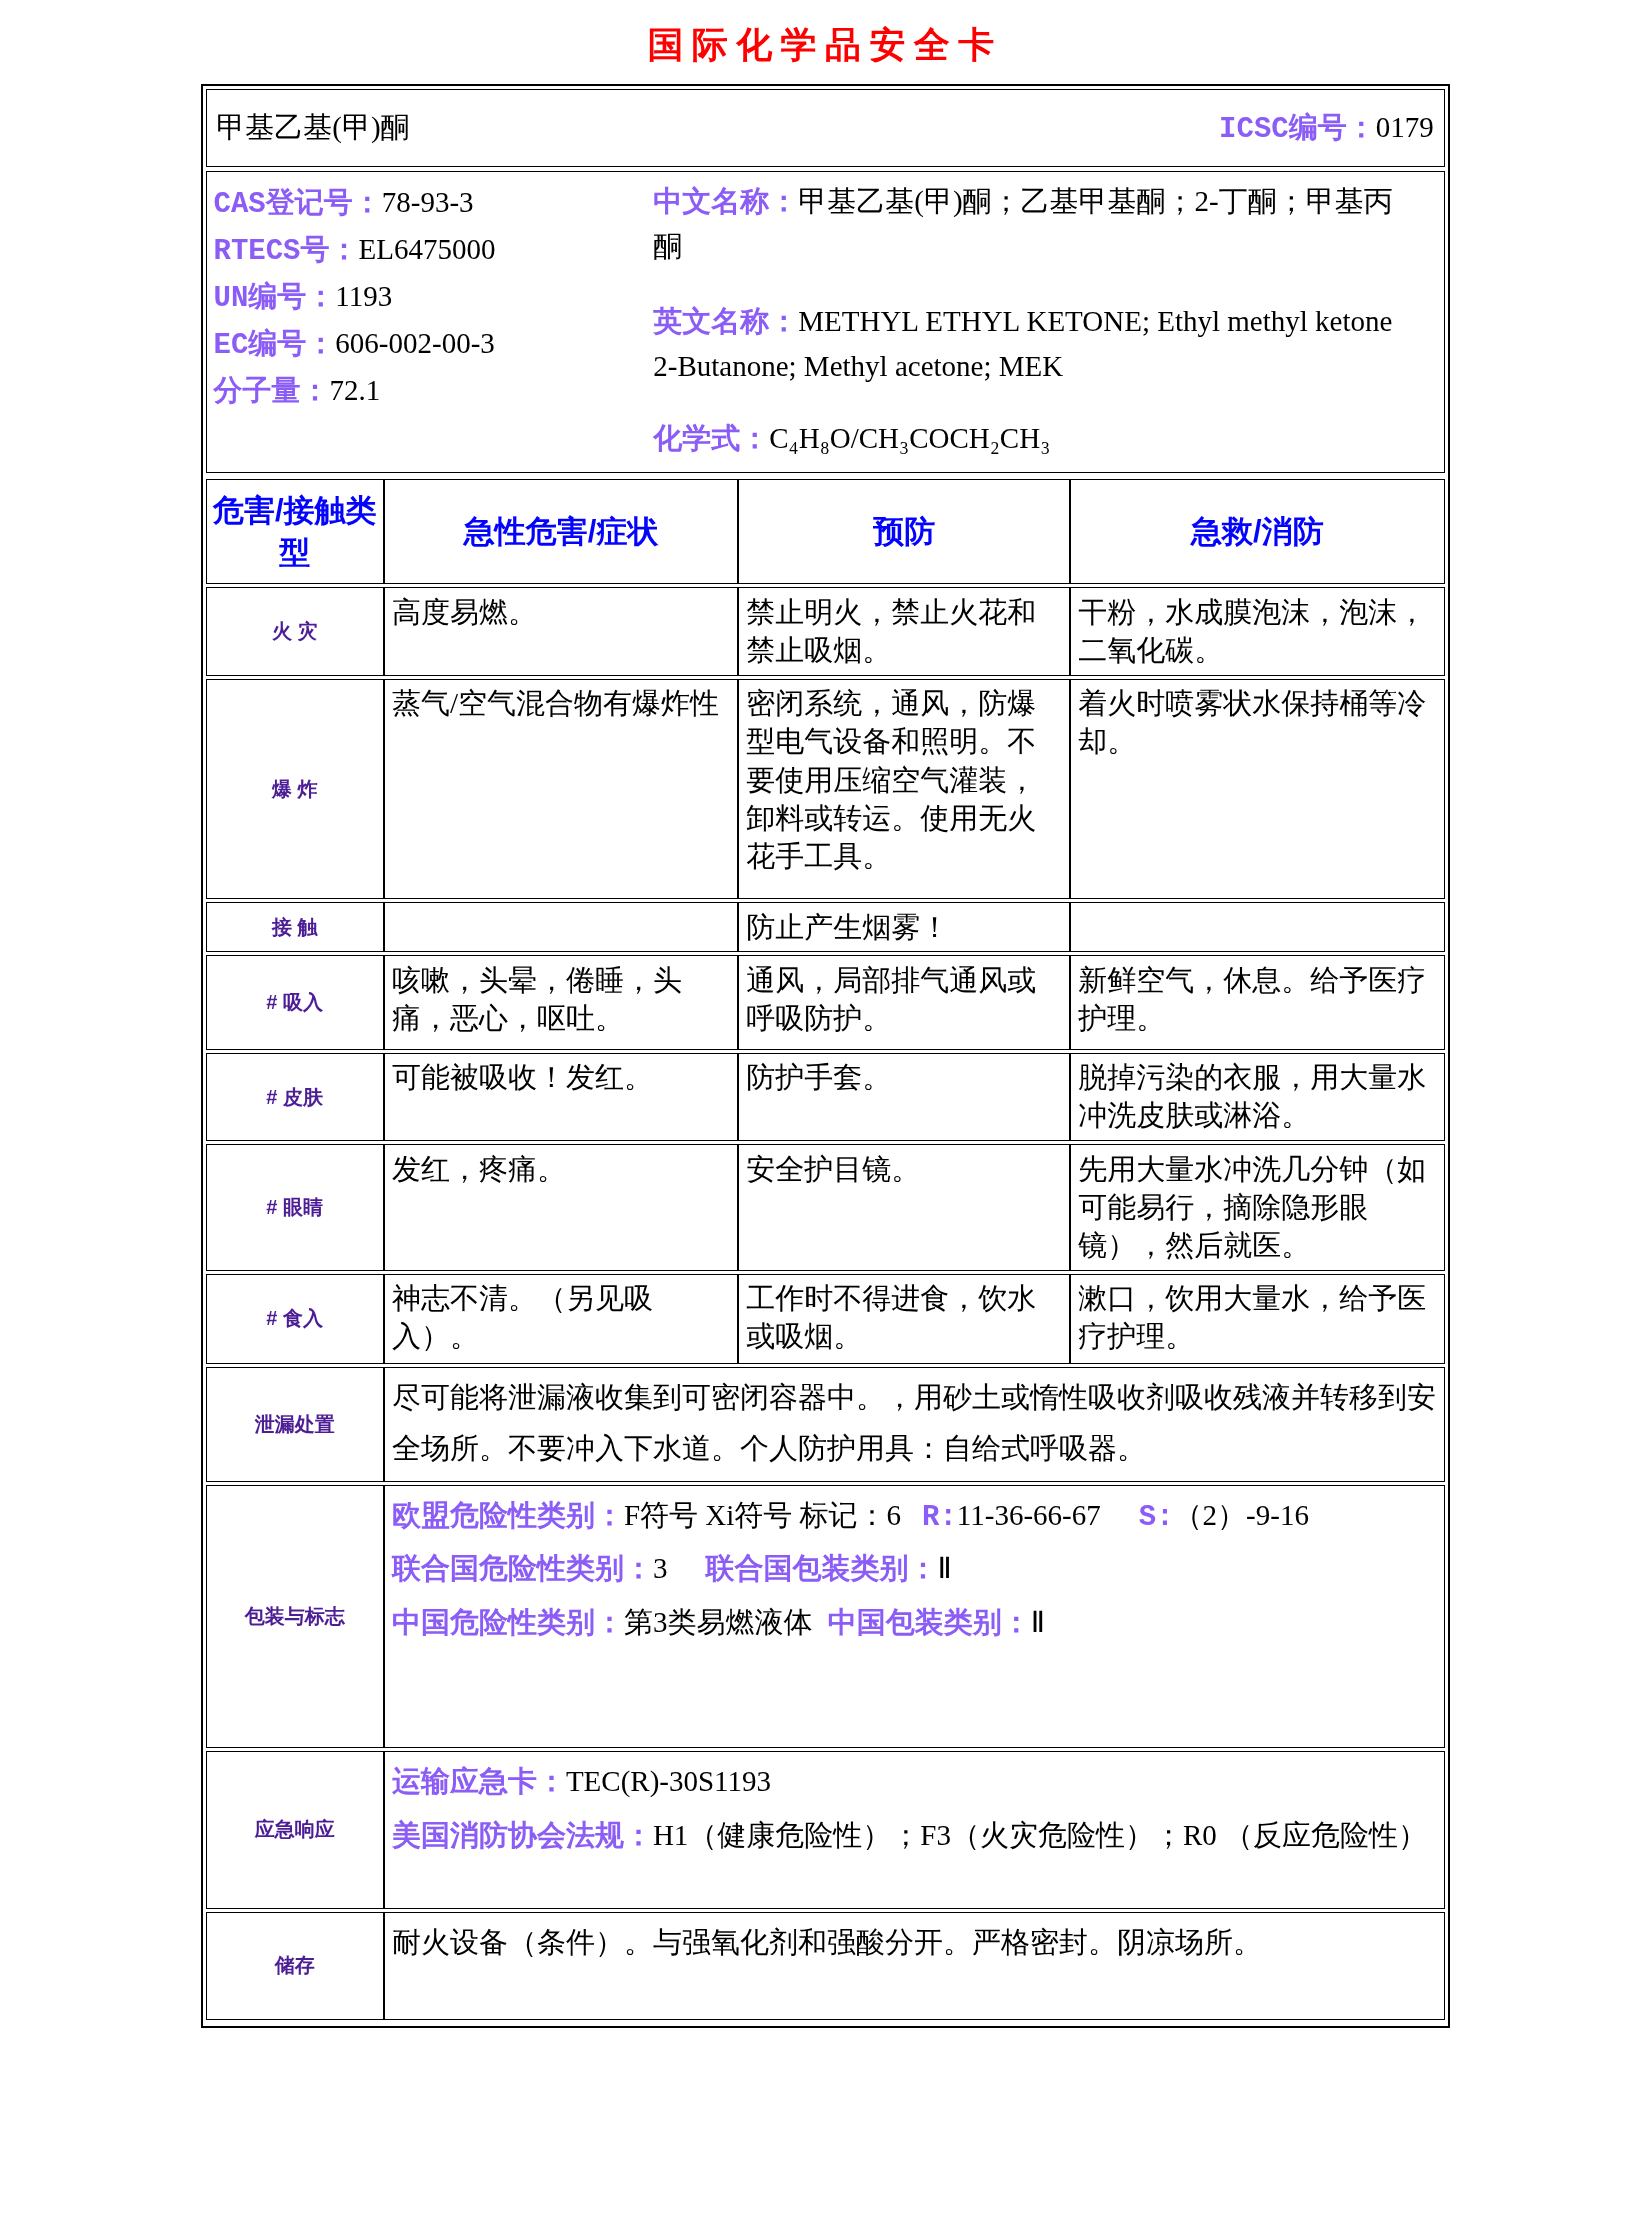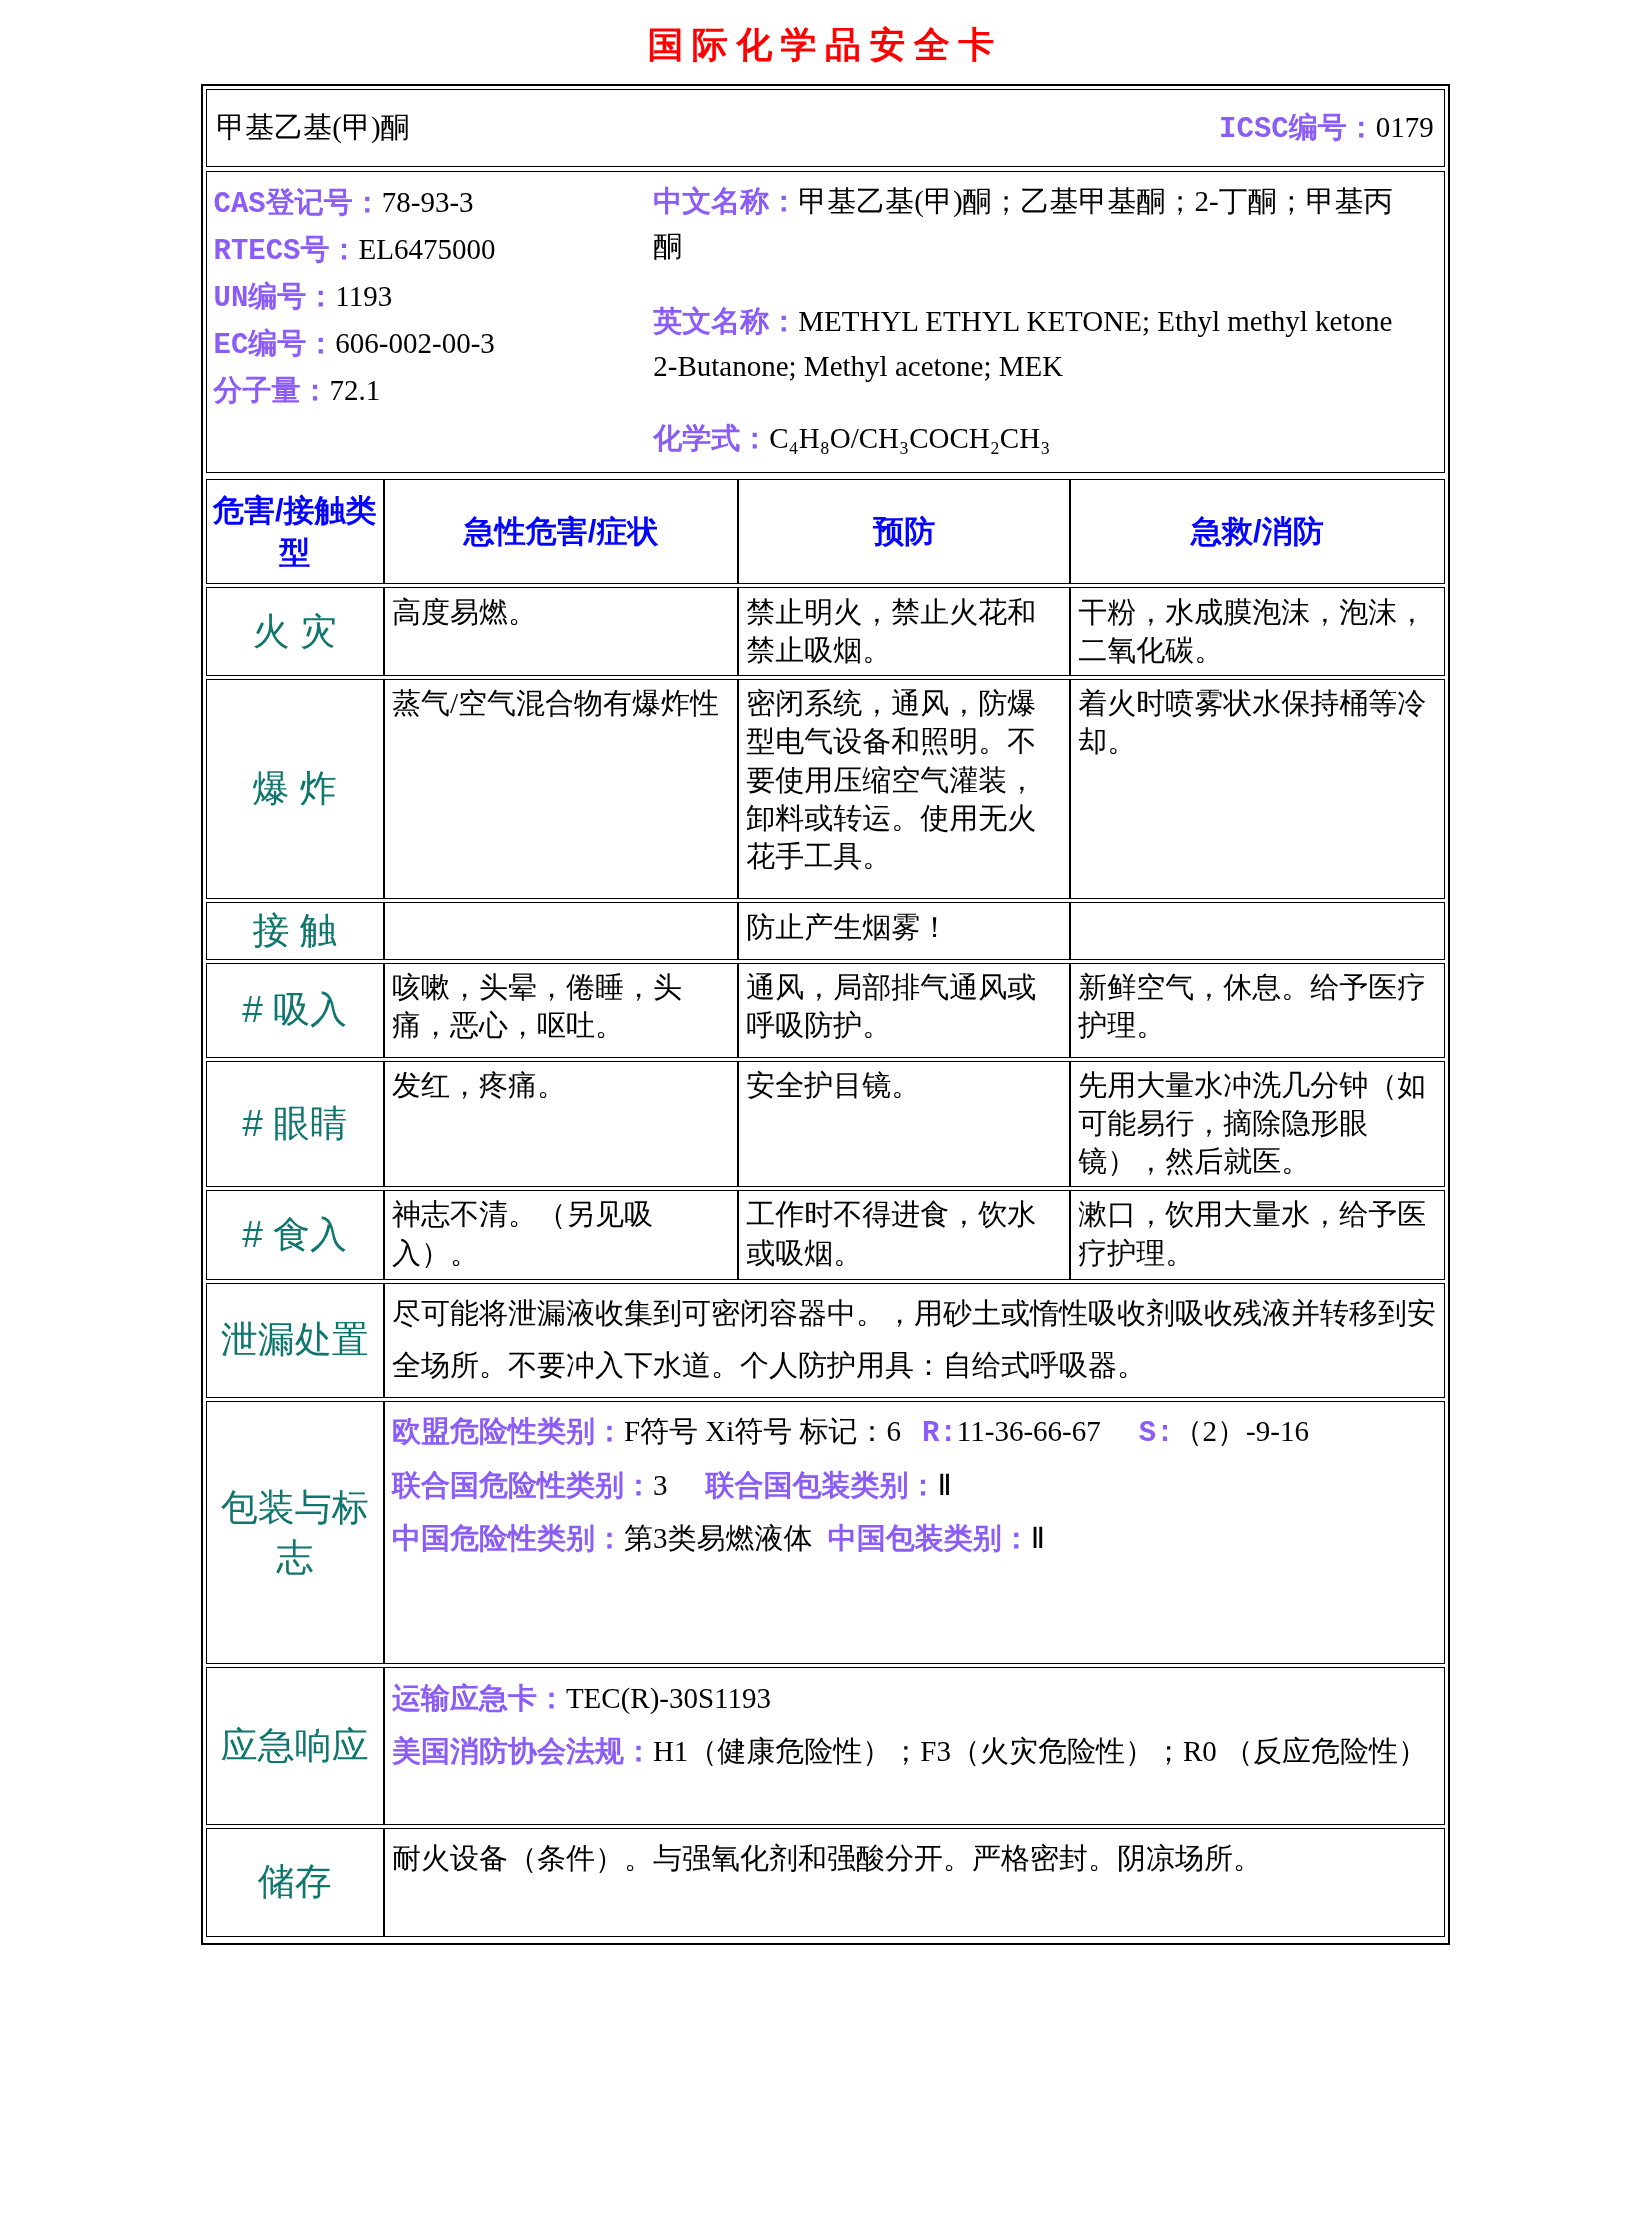--- a/index.html
+++ b/index.html
@@ -56,22 +56,22 @@
   }
   table.hazard th, table.hazard td { border:1.4px solid #000; background:#fff; }
   table.hazard th {
     font-family:"Liberation Sans", sans-serif;
     font-weight:bold; color:#0404fe;
     font-size:31px; padding:9.8px 2.8px; line-height:1.35;
     vertical-align:middle;
   }
   td.lbl {
     font-family:"Liberation Sans", sans-serif;
-    font-weight:normal; color:#0f766e;
-    font-size:37px; text-align:center; vertical-align:middle;
+    font-weight:bold; color:#4c1d95;
+    font-size:20px; text-align:center; vertical-align:middle;
     padding:2.8px 1.4px;
   }
   td.txt {
     vertical-align:top; text-align:left;
     padding:4.2px 7px 5.6px 7px;
     line-height:1.32;
   }
   td.wide { line-height:1.78; }
   .gap-m { margin-left:21px; }
   .gap-l { margin-left:38px; }
@@ -154,20 +154,26 @@
       <td class="txt">防止产生烟雾！</td>
       <td class="txt"></td>
     </tr>
     <tr>
       <td class="lbl" style="height:87px"># 吸入</td>
       <td class="txt">咳嗽，头晕，倦睡，头痛，恶心，呕吐。</td>
       <td class="txt">通风，局部排气通风或呼吸防护。</td>
       <td class="txt">新鲜空气，休息。给予医疗护理。</td>
     </tr>
     <tr>
+      <td class="lbl" style="height:75px"># 皮肤</td>
+      <td class="txt">可能被吸收！发红。</td>
+      <td class="txt">防护手套。</td>
+      <td class="txt">脱掉污染的衣服，用大量水冲洗皮肤或淋浴。</td>
+    </tr>
+    <tr>
       <td class="lbl" style="height:106px"># 眼睛</td>
       <td class="txt">发红，疼痛。</td>
       <td class="txt">安全护目镜。</td>
       <td class="txt">先用大量水冲洗几分钟（如可能易行，摘除隐形眼镜），然后就医。</td>
     </tr>
     <tr>
       <td class="lbl" style="height:82px"># 食入</td>
       <td class="txt">神志不清。（另见吸入）。</td>
       <td class="txt">工作时不得进食，饮水或吸烟。</td>
       <td class="txt">漱口，饮用大量水，给予医疗护理。</td>

